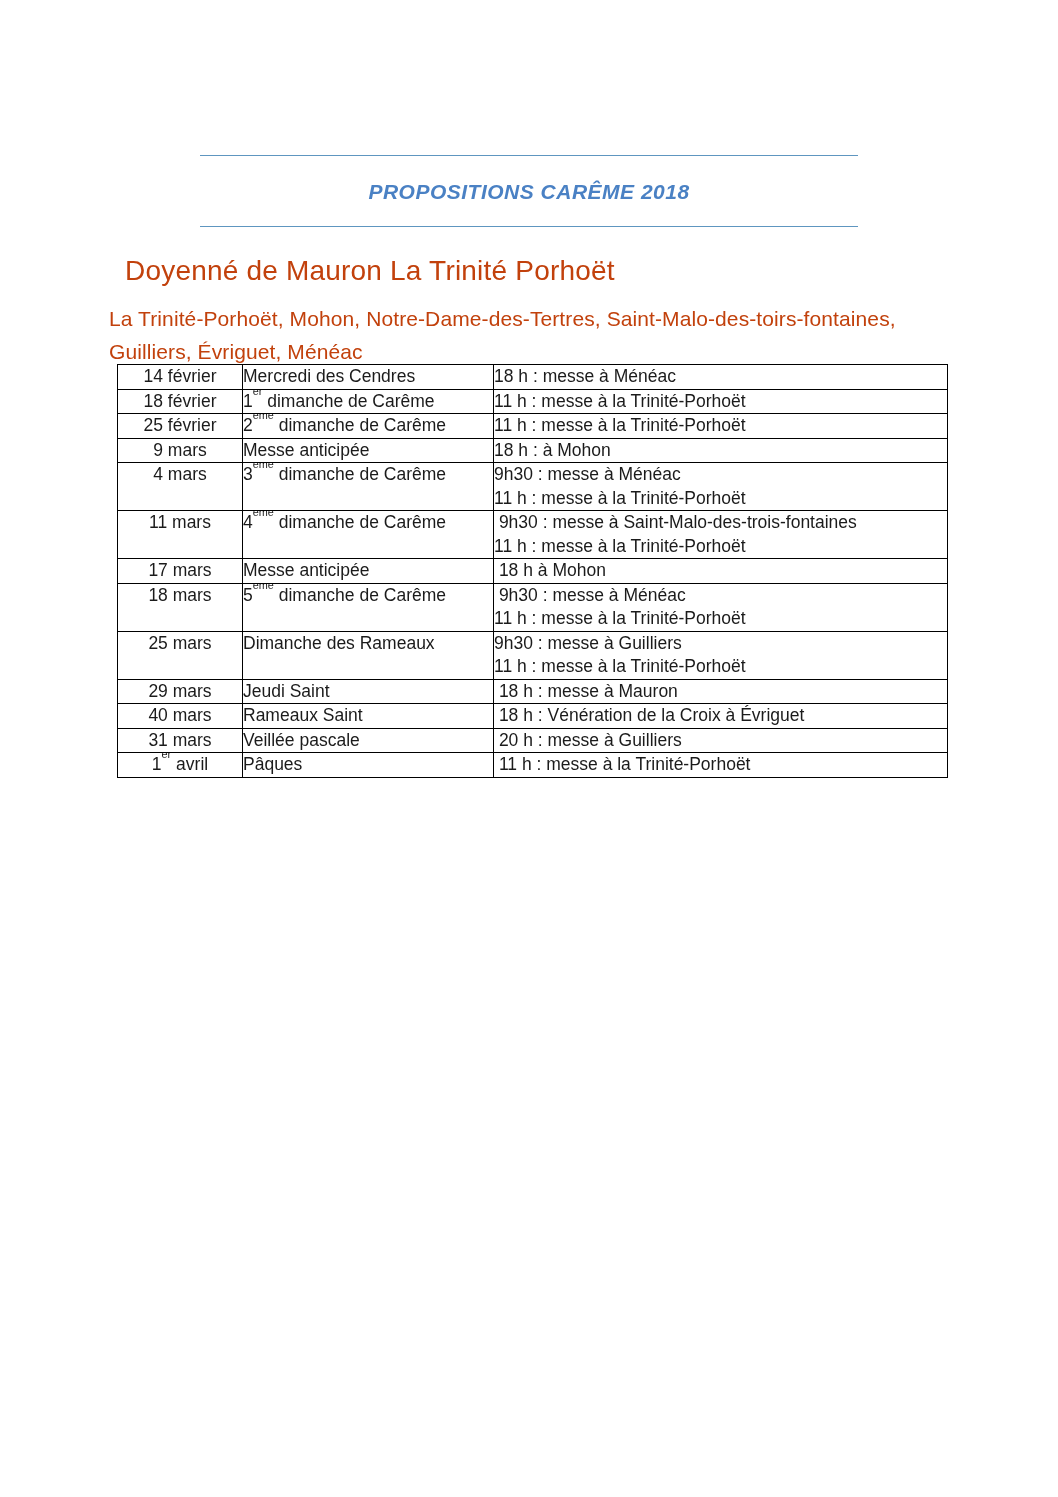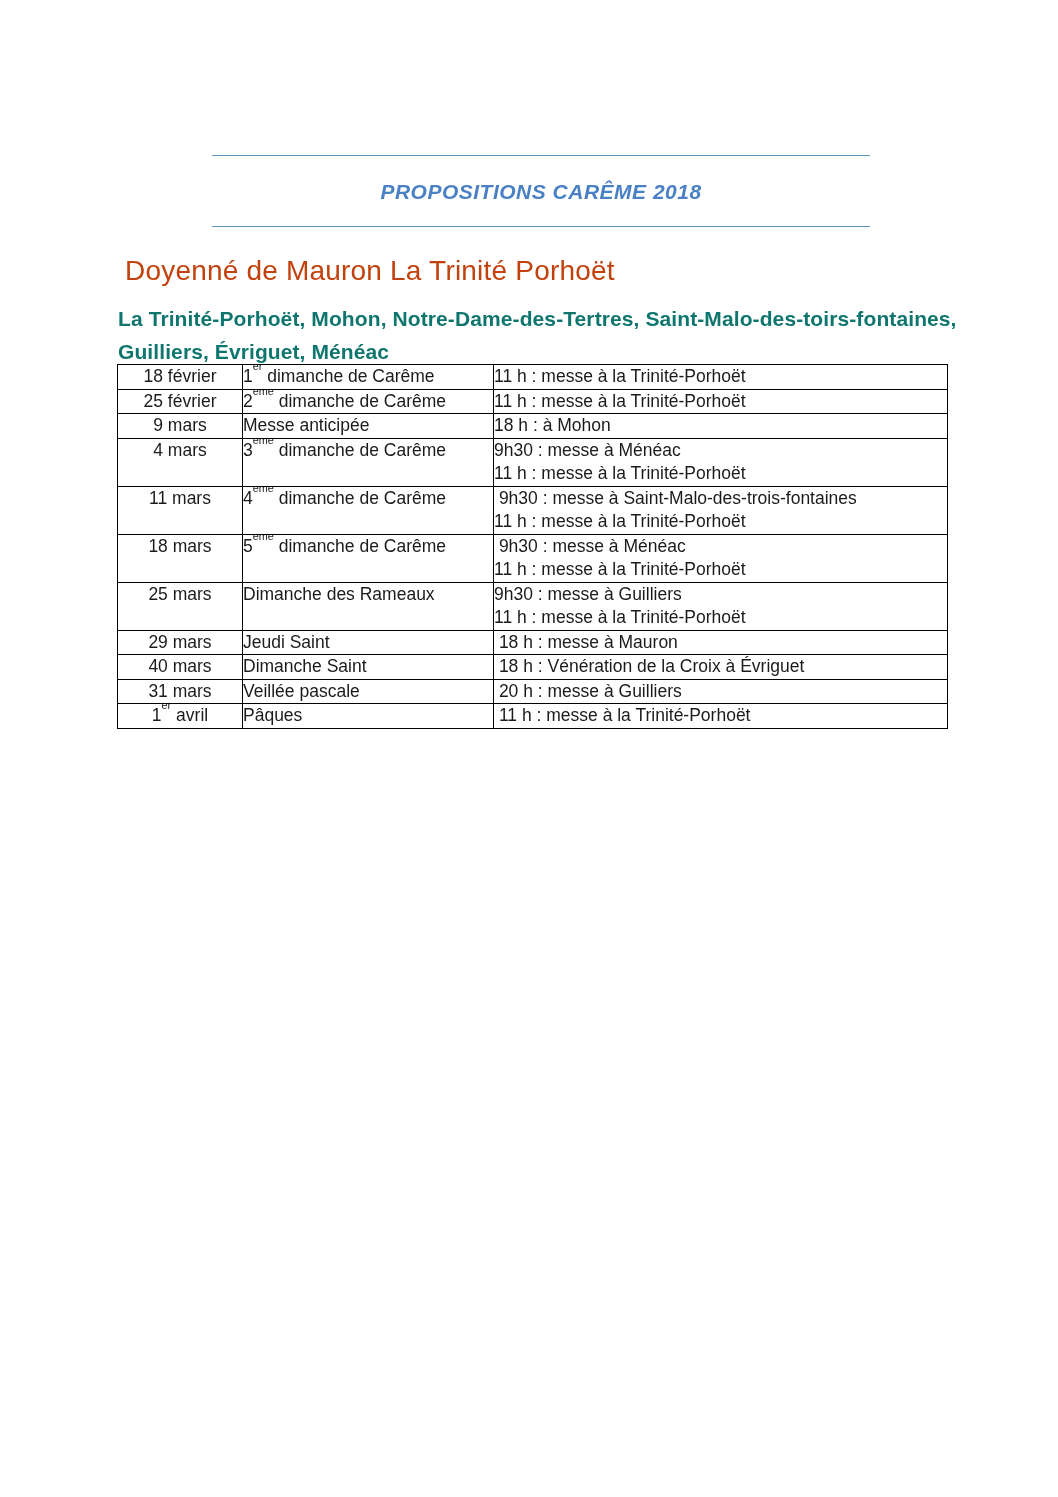--- a/index.html
+++ b/index.html
@@ -13,21 +13,21 @@
     overflow: hidden;
   }
   .page {
     position: absolute;
     inset: 0;
     background: #ffffff;
   }
   
   .quote-block {
     position: absolute;
-    left: 212px;
+    left: 200px;
     top: 155px;
     width: 658px;
     border-top: 1px solid #5e96c0;
     border-bottom: 1px solid #5e96c0;
     padding: 24px 0 22px 0;
   }
   .quote-title {
     text-align: center;
     font-size: 21px;
     font-style: italic;
@@ -39,25 +39,25 @@
     position: absolute;
     left: 125px;
     top: 255px;
     font-size: 28px;
     font-weight: 400;
     color: #c2410c;
     letter-spacing: 0.2px;
   }
   .subtitle {
     position: absolute;
-    left: 118px;
+    left: 109px;
     top: 302px;
     font-size: 21px;
-    font-weight: 700;
-    color: #0f766e;
+    font-weight: 400;
+    color: #c2410c;
     line-height: 33px;
     letter-spacing: 0.1px;
   }
   table.schedule {
     position: absolute;
     left: 117px;
     top: 364px;
     width: 830px;
     border-collapse: collapse;
     table-layout: fixed;
@@ -101,20 +101,27 @@
   </div>
 
   <table class="schedule">
     <colgroup>
       <col class="c-date">
       <col class="c-event">
       <col class="c-times">
     </colgroup>
     <tbody>
         <tr>
+          <td class="date-cell">14 février</td>
+          <td class="event-cell">Mercredi des Cendres</td>
+          <td class="times-cell">
+            <div class="time-line">18 h : messe à Ménéac</div>
+          </td>
+        </tr>
+        <tr>
           <td class="date-cell">18 février</td>
           <td class="event-cell">1<sup>er</sup> dimanche de Carême</td>
           <td class="times-cell">
             <div class="time-line">11 h : messe à la Trinité-Porhoët</div>
           </td>
         </tr>
         <tr>
           <td class="date-cell">25 février</td>
           <td class="event-cell">2<sup>ème</sup> dimanche de Carême</td>
           <td class="times-cell">
@@ -138,20 +145,27 @@
         </tr>
         <tr>
           <td class="date-cell">11 mars</td>
           <td class="event-cell">4<sup>ème</sup> dimanche de Carême</td>
           <td class="times-cell">
             <div class="time-line"> 9h30 : messe à Saint-Malo-des-trois-fontaines</div>
             <div class="time-line">11 h : messe à la Trinité-Porhoët</div>
           </td>
         </tr>
         <tr>
+          <td class="date-cell">17 mars</td>
+          <td class="event-cell">Messe anticipée</td>
+          <td class="times-cell">
+            <div class="time-line"> 18 h à Mohon</div>
+          </td>
+        </tr>
+        <tr>
           <td class="date-cell">18 mars</td>
           <td class="event-cell">5<sup>ème</sup> dimanche de Carême</td>
           <td class="times-cell">
             <div class="time-line"> 9h30 : messe à Ménéac</div>
             <div class="time-line">11 h : messe à la Trinité-Porhoët</div>
           </td>
         </tr>
         <tr>
           <td class="date-cell">25 mars</td>
           <td class="event-cell">Dimanche des Rameaux</td>
@@ -162,21 +176,21 @@
         </tr>
         <tr>
           <td class="date-cell">29 mars</td>
           <td class="event-cell">Jeudi Saint</td>
           <td class="times-cell">
             <div class="time-line"> 18 h : messe à Mauron</div>
           </td>
         </tr>
         <tr>
           <td class="date-cell">40 mars</td>
-          <td class="event-cell">Dimanche Saint</td>
+          <td class="event-cell">Rameaux Saint</td>
           <td class="times-cell">
             <div class="time-line"> 18 h : Vénération de la Croix à Évriguet</div>
           </td>
         </tr>
         <tr>
           <td class="date-cell">31 mars</td>
           <td class="event-cell">Veillée pascale</td>
           <td class="times-cell">
             <div class="time-line"> 20 h : messe à Guilliers</div>
           </td>

